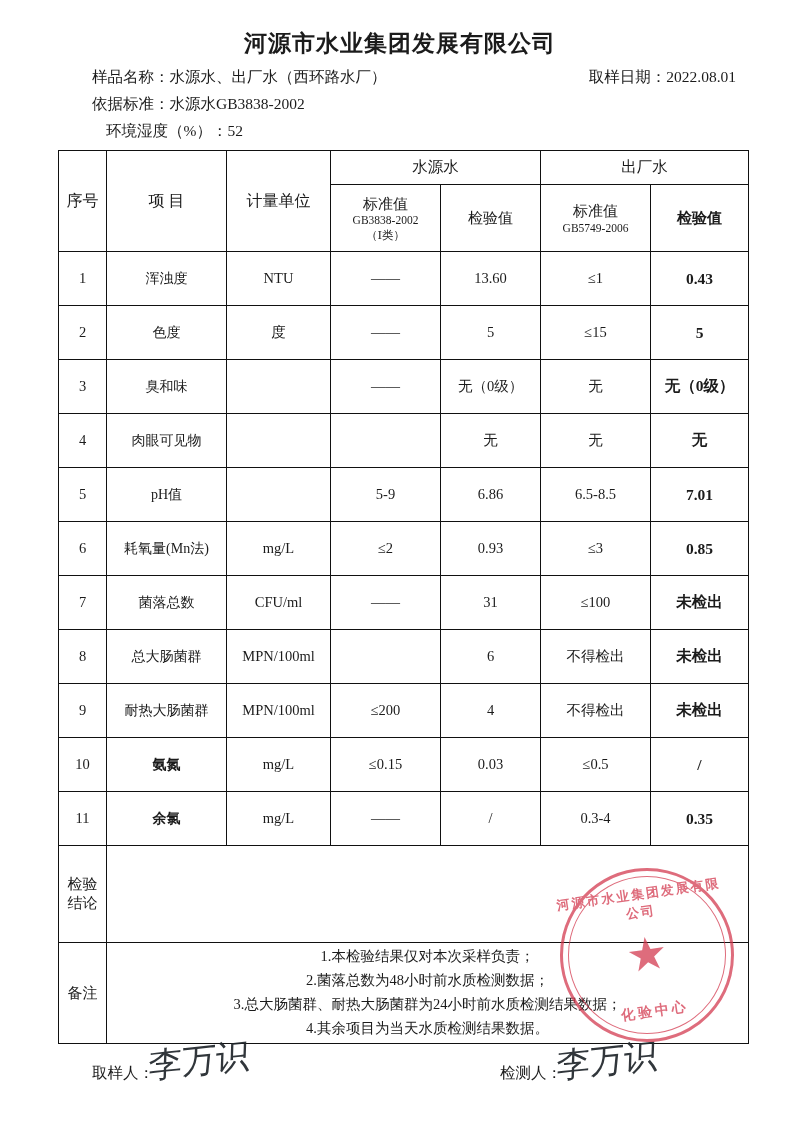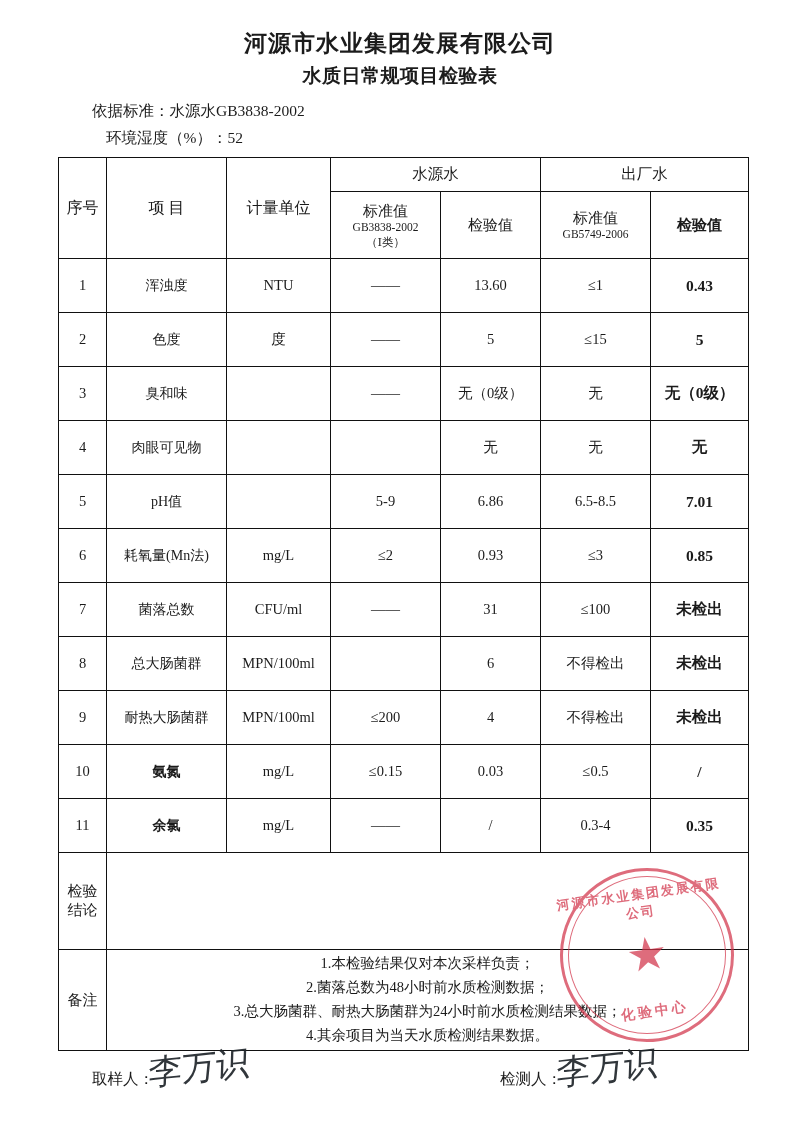--- a/index.html
+++ b/index.html
@@ -187,23 +187,26 @@
   }
   .stamp .arc-top { top: 14px; }
   .stamp .arc-bottom { bottom: 18px; font-size: 14px; letter-spacing: 3px; }
 </style>
 </head>
 <body>
 
 <div class="page">
 
   <div class="doc-title">河源市水业集团发展有限公司</div>
-  <div class="doc-subtitle">水质日常规项目检验表</div>
 
   <div class="meta">
+    <div class="meta-row">
+      <span class="meta-left"><span>样品名称：</span><span>水源水、出厂水（西环路水厂）</span></span>
+      <span class="meta-right"><span>取样日期：</span><span>2022.08.01</span></span>
+    </div>
     <div class="meta-row indent">
       <span class="meta-right"><span>依据标准：</span><span>水源水GB3838-2002</span></span>
     </div>
     <div class="meta-row indent">
       <span class="meta-left"><span>环境湿度（%）：</span><span>52</span></span>
     </div>
   </div>
 
   <table class="main">
     <colgroup>

